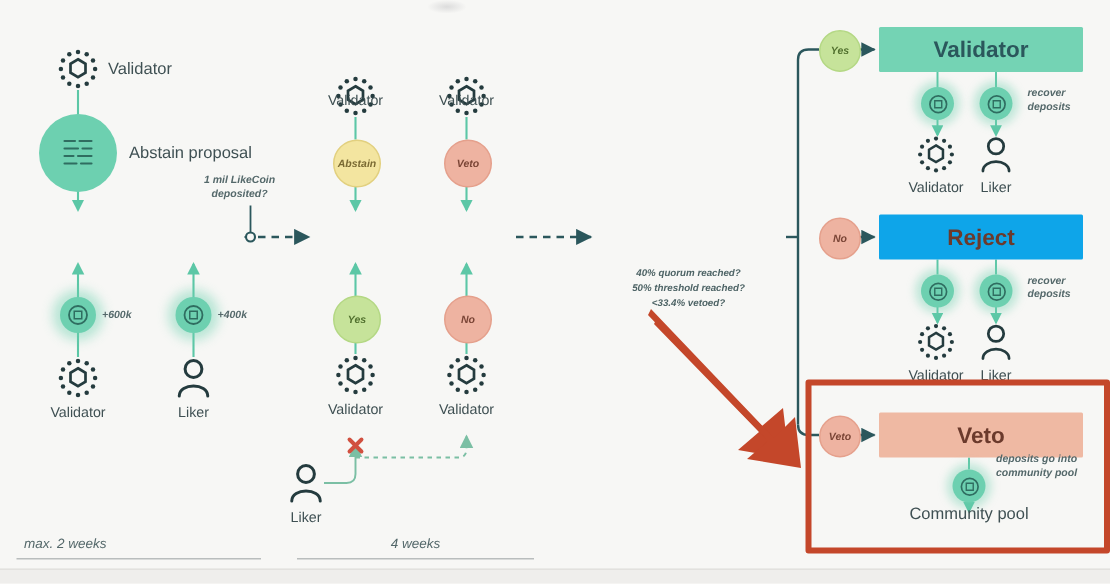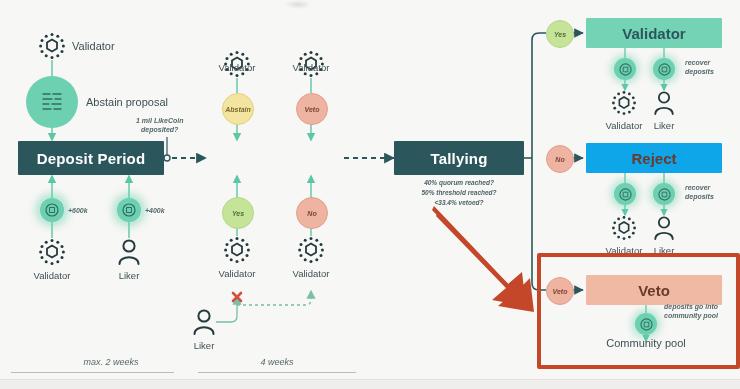--- a/index.html
+++ b/index.html
@@ -149,21 +149,20 @@
       </g>
     </svg>
   </div>
   <div class="abs lbl-big" style="left:86px;top:96px;">Abstain proposal</div>
 
   <div class="abs lbl-it" style="left:136px;top:116px;text-align:center;">
     <div>1 mil LikeCoin</div>
     <div>deposited?</div>
   </div>
 
-  <div class="abs phase-box" style="left:18px;top:141px;width:146px;height:34px;">Deposit Period</div>
 
   <div class="abs" style="left:40px;top:198px;width:24px;height:24px;border-radius:50%;background:#6dd0b0;box-shadow:0 0 7px 5px rgba(109,208,176,.45);display:flex;align-items:center;justify-content:center;">
     <svg width="14" height="14" viewBox="0 0 14 14">
       <circle cx="7" cy="7" r="6" fill="none" stroke="#2f6d60" stroke-width="1.2"></circle>
       <path d="M4.5,4.5 h5 v5 h-5 z" fill="none" stroke="#2f6d60" stroke-width="1"></path>
     </svg>
   </div>
   <div class="abs lbl-it" style="left:68px;top:206px;">+600k</div>
 
   <div class="abs" style="left:117px;top:198px;width:24px;height:24px;border-radius:50%;background:#6dd0b0;box-shadow:0 0 7px 5px rgba(109,208,176,.45);display:flex;align-items:center;justify-content:center;">
@@ -304,21 +303,20 @@
   </div>
 
   <div class="abs" style="left:192px;top:308px;">
     <svg width="24" height="28" viewBox="0 0 24 28">
       <circle cx="12" cy="8" r="5.6" fill="none" stroke="#243b3e" stroke-width="2"></circle>
       <path d="M2.5,26 C2.5,17 21.5,17 21.5,26" fill="none" stroke="#243b3e" stroke-width="2" stroke-linecap="round"></path>
     </svg>
   </div>
   <div class="abs lbl-role" style="left:174px;top:340px;width:60px;">Liker</div>
 
-  <div class="abs phase-box" style="left:394px;top:141px;width:130px;height:34px;">Tallying</div>
   <div class="abs tally-note" style="left:399px;top:178px;width:120px;">
     <div>40% quorum reached?</div>
     <div>50% threshold reached?</div>
     <div>&lt;33.4% vetoed?</div>
   </div>
 
   <div class="abs bubble b-yes" style="left:546px;top:20px;width:26px;height:26px;">Yes</div>
   <div class="abs out-box out-implement" style="left:586px;top:18px;width:136px;height:30px;">Validator</div>
 
   <div class="abs" style="left:614px;top:58px;width:22px;height:22px;border-radius:50%;background:#6dd0b0;box-shadow:0 0 6px 4px rgba(109,208,176,.4);display:flex;align-items:center;justify-content:center;">
@@ -426,21 +424,21 @@
       <circle cx="7" cy="7" r="6" fill="none" stroke="#2f6d60" stroke-width="1.2"></circle>
       <path d="M4.5,4.5 h5 v5 h-5 z" fill="none" stroke="#2f6d60" stroke-width="1"></path>
     </svg>
   </div>
   <div class="abs lbl-it" style="left:664px;top:302px;">
     <div>deposits go into</div>
     <div>community pool</div>
   </div>
   <div class="abs lbl-big" style="left:578px;top:337px;width:136px;text-align:center;">Community pool</div>
 
-  <div class="abs lbl-period" style="left:36px;top:357px;width:150px;text-align:center;">max. 2 weeks</div>
+  <div class="abs lbl-period" style="left:16px;top:357px;width:150px;text-align:left;">max. 2 weeks</div>
   <div class="abs rule" style="left:11px;top:372px;width:163px;"></div>
 
   <div class="abs lbl-period" style="left:202px;top:357px;width:150px;text-align:center;">4 weeks</div>
   <div class="abs rule" style="left:198px;top:372px;width:158px;"></div>
 
   <div class="abs bottombar" style="left:0;top:379px;width:740px;height:10px;"></div>
 
 </div>
 
 </body></html>

